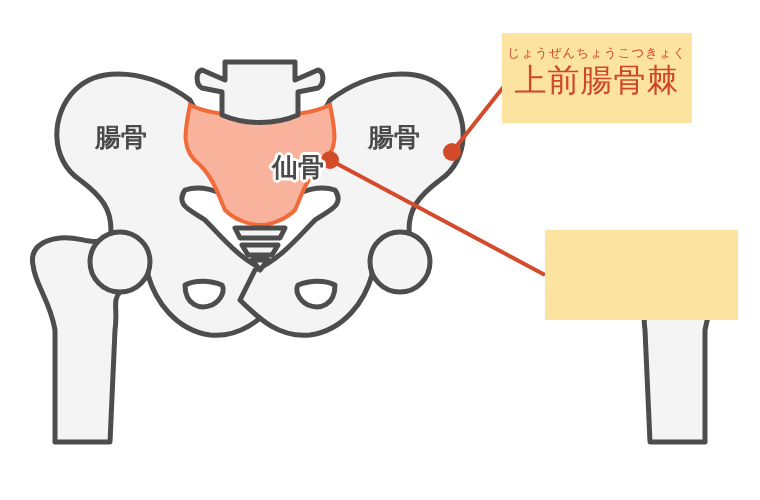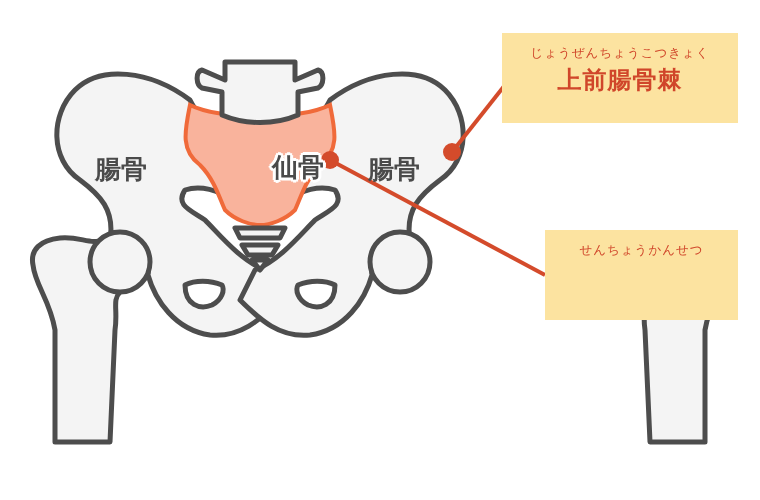--- a/index.html
+++ b/index.html
@@ -1,21 +1,21 @@
 <!DOCTYPE html>
 <html><head>
 <meta charset="utf-8">
 <style>
   html, body { margin:0; padding:0; background:#ffffff; }
   body { width:760px; height:500px; position:relative; overflow:hidden; font-family:"DejaVu Sans", sans-serif; }
   svg.main { position:absolute; left:0; top:0; }
   .callout { position:absolute; background:#fce3a0; text-align:center; color:#d0462a; }
   .callout .ruby { font-size:12.5px; letter-spacing:1px; color:#d0462a; font-weight:normal; display:block; }
-  .callout .term { font-size:24px; font-weight:bold; letter-spacing:1px; display:block; line-height:36px; }
-  .bone-label { position:absolute; font-size:26px; font-weight:bold; color:#4a4a4a;margin-top:32px; }
+  .callout .term { font-size:32px; font-weight:normal; letter-spacing:1px; display:block; line-height:36px; }
+  .bone-label { position:absolute; font-size:26px; font-weight:bold; color:#4a4a4a; }
   .sacrum-label { position:absolute; font-size:26px; font-weight:bold; color:#4a4a4a;
     text-shadow: 2px 0 #fff, -2px 0 #fff, 0 2px #fff, 0 -2px #fff, 2px 2px #fff, -2px -2px #fff, 2px -2px #fff, -2px 2px #fff, 3px 0 #fff, -3px 0 #fff, 0 3px #fff, 0 -3px #fff; }
 </style>
 </head>
 <body>
 
 <svg class="main" width="760" height="500" viewBox="0 0 760 500">
   <g stroke="#4d4d4d" stroke-width="5" fill="#f4f4f4" stroke-linejoin="round" stroke-linecap="round">
 
     <path d="M55 442 L55 330 C50 300 35 285 33 265 C30 250 40 240 60 238 C80 236 90 245 105 240 C120 235 135 250 138 265 C140 280 128 285 120 292 C112 300 118 310 115 330 L110 442 Z"></path>
@@ -47,20 +47,19 @@
     <line x1="330" y1="160" x2="545" y2="275"></line>
   </g>
   <circle cx="452" cy="152" r="9" fill="#d44b2b"></circle>
   <circle cx="330" cy="160" r="9" fill="#d44b2b"></circle>
 </svg>
 
 <div class="bone-label" style="left:95px; top:120px;">腸骨</div>
 <div class="bone-label" style="left:368px; top:120px;">腸骨</div>
 <div class="sacrum-label" style="left:228px; top:150px;margin-left:44px;">仙骨</div>
 
-<div class="callout" style="left:502px; top:33px; width:236px; height:90px;">
+<div class="callout" style="left:502px; top:33px; width:190px; height:90px;">
   <span class="ruby" style="margin-top:12px;">じょうぜんちょうこつきょく</span>
   <span class="term">上前腸骨棘</span>
 </div>
 
 <div class="callout" style="left:545px; top:230px; width:193px; height:90px;">
-  <span class="ruby" style="margin-top:12px;">せんちょうかんせつ</span>
 </div>
 
 </body></html>

